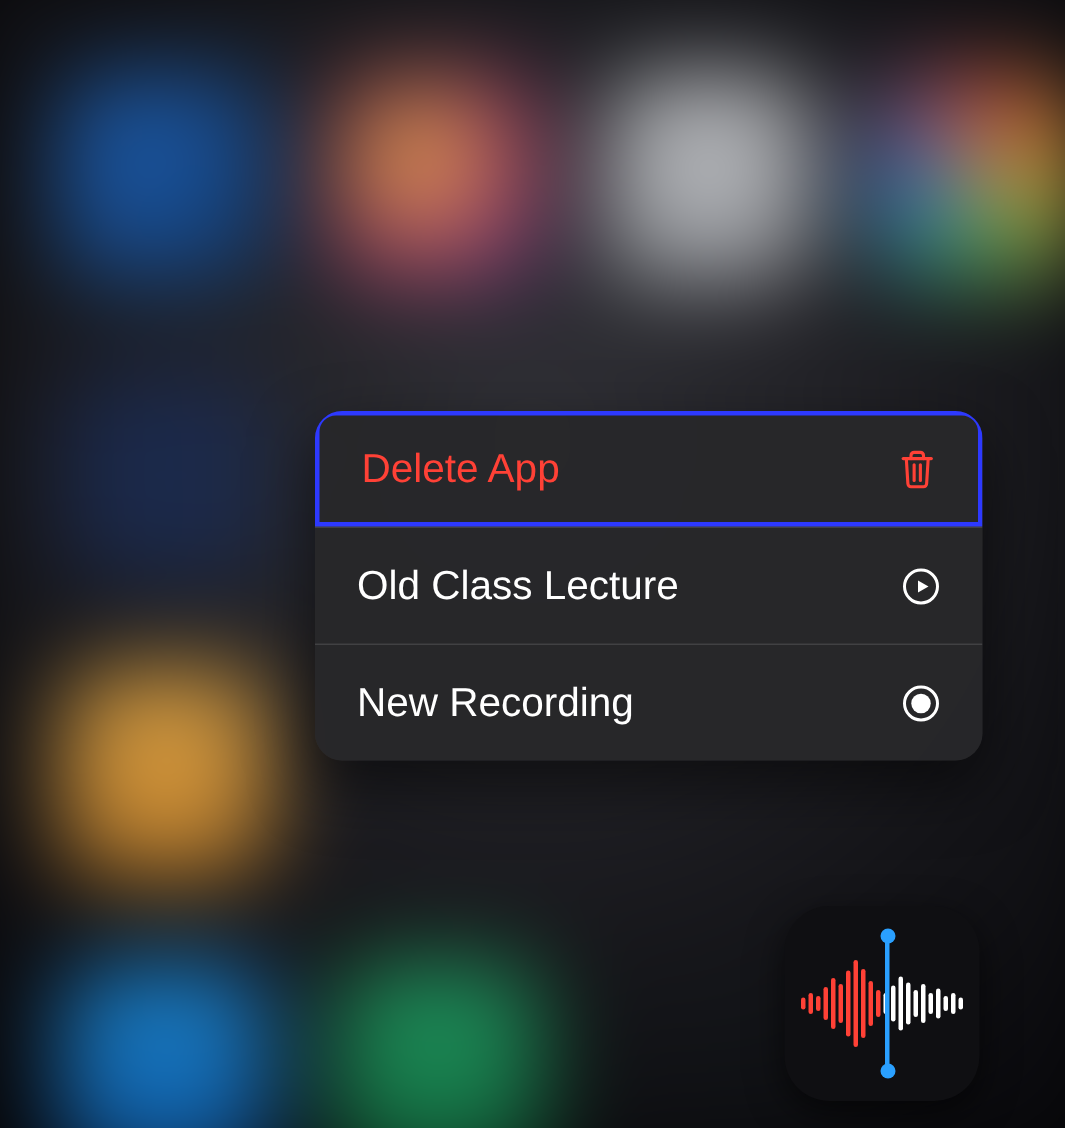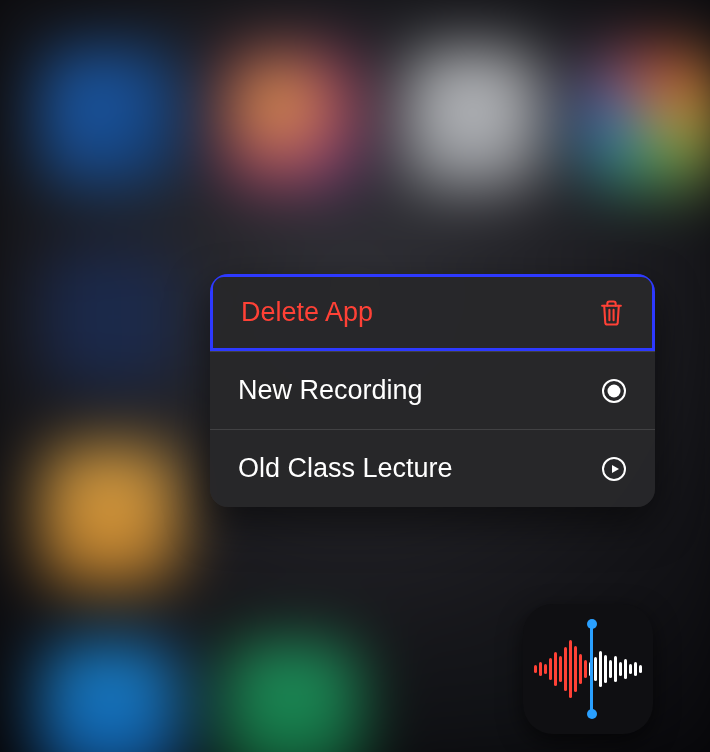--- a/index.html
+++ b/index.html
@@ -134,35 +134,35 @@
           <path d="M8 6V4a2 2 0 0 1 2-2h4a2 2 0 0 1 2 2v2"></path>
         <path d="M5 6l1 16a2 2 0 0 0 2 2h8a2 2 0 0 0 2-2l1-16"></path>
         <line x1="10" y1="10" x2="10" y2="20"></line>
           <line x1="14" y1="10" x2="14" y2="20"></line>
       </svg>
     </span>
   </div>
 
 
   <div class="menu-item">
+    <span class="label">Old Class Lecture</span>
+    <span class="ico">
+      <svg width="26" height="26" viewBox="0 0 26 26" fill="none" stroke="#ffffff" stroke-width="2">
+        <circle cx="13" cy="13" r="11"></circle>
+          <polygon points="11,9 18,13 11,17" fill="#ffffff" stroke="none"></polygon>
+      </svg>
+    </span>
+  </div>
+
+  <div class="menu-item">
     <span class="label">New Recording</span>
     <span class="ico">
       <svg width="26" height="26" viewBox="0 0 26 26" fill="none" stroke="#ffffff" stroke-width="2">
         <circle cx="13" cy="13" r="11"></circle>
           <circle cx="13" cy="13" r="6.5" fill="#ffffff" stroke="none"></circle>
-      </svg>
-    </span>
-  </div>
-
-  <div class="menu-item">
-    <span class="label">Old Class Lecture</span>
-    <span class="ico">
-      <svg width="26" height="26" viewBox="0 0 26 26" fill="none" stroke="#ffffff" stroke-width="2">
-        <circle cx="13" cy="13" r="11"></circle>
-          <polygon points="11,9 18,13 11,17" fill="#ffffff" stroke="none"></polygon>
       </svg>
     </span>
   </div>
 
 </div>
 
 <div class="app-icon" title="Voice Memos">
   <div class="waveform">
     <div class="bar" style="height:8px"></div>
     <div class="bar" style="height:14px"></div>

